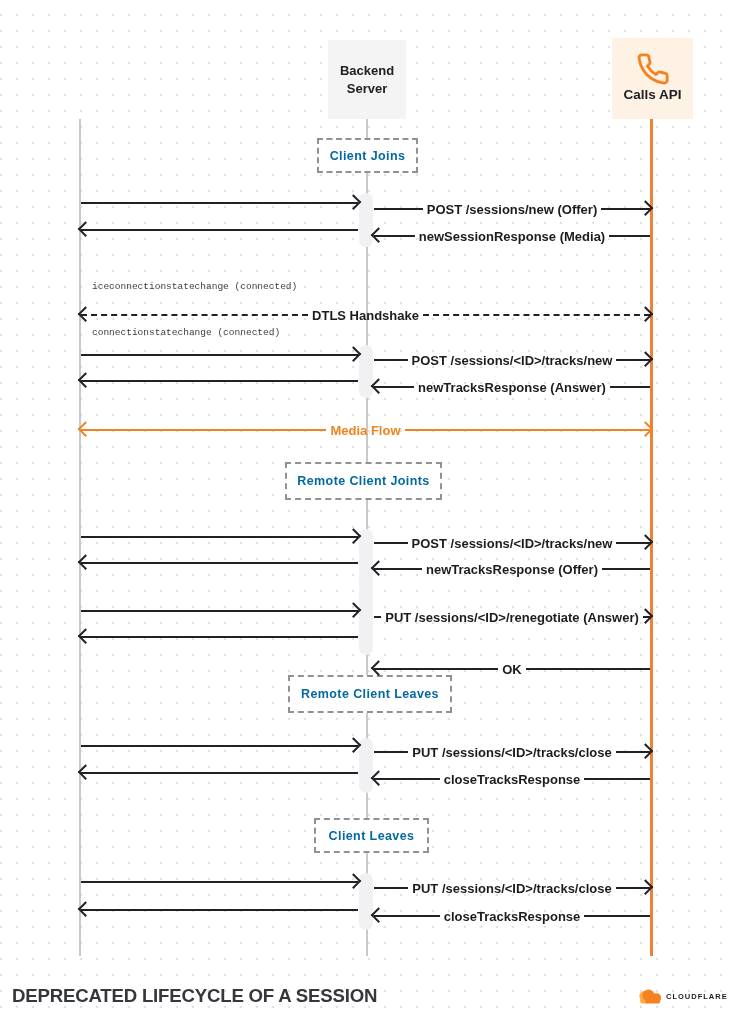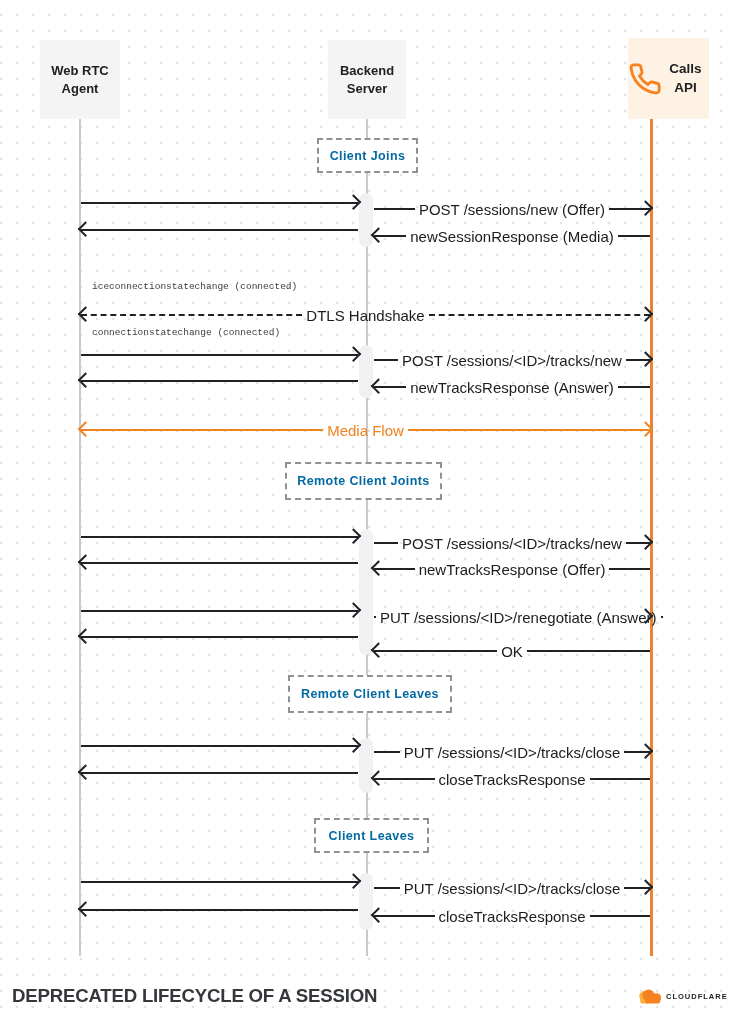--- a/index.html
+++ b/index.html
@@ -9,38 +9,38 @@
     background-image:radial-gradient(#e2e2e5 1.5px, transparent 1.6px);
     background-size:16px 16px;background-position:9px 7px;
     font-family:"Liberation Sans", sans-serif;
   }
   
   .actor{
     position:absolute;display:flex;align-items:center;justify-content:center;
     background:#f4f4f5;color:#202124;font-weight:700;font-size:13px;line-height:1.35;
     text-align:center;
   }
-  .actor.calls{background:#fdf2e4;font-size:13.5px;margin-left:16px;}
+  .actor.calls{background:#fdf2e4;flex-direction:column;font-size:13.5px;}
   
   .lifeline{position:absolute;top:119px;height:837px;width:2px;background:#c9c9cb;}
   .lifeline.orange{background:#ef8133;width:2.5px;}
   
   .bar{position:absolute;left:359px;width:14px;background:#f1f1f3;border-radius:7px;}
   
   .section{
     position:absolute;display:flex;align-items:center;justify-content:center;
     border:2px dashed #8f9194;background:#ffffff;color:#0369a1;
     font-size:12.5px;font-weight:600;letter-spacing:.4px;white-space:nowrap;
   }
   
   .arrowline{position:absolute;display:flex;align-items:center;height:18px;}
   .arrowline .ln{flex:1;height:0;border-top:2.2px solid #202124;min-width:2px;}
   .arrowline.dashed .ln{border-top-style:dashed;}
   .arrowline .lbl{
-    font-size:15px;font-weight:400;color:#1b1c1e;padding:0 4px;white-space:nowrap;
+    font-size:13px;font-weight:700;color:#1b1c1e;padding:0 4px;white-space:nowrap;
   }
   .arrowline.orange .ln{border-top-color:#f0831f;}
   .arrowline.orange .lbl{color:#f0831f;}
   .chev{
     position:absolute;width:9px;height:9px;top:50%;
     border-top:2.4px solid #202124;border-right:2.4px solid #202124;
   }
   .chev.r{right:-1px;transform:translateY(-58%) rotate(45deg);}
   .chev.l{left:-1px;transform:translateY(-58%) rotate(225deg);}
   .arrowline.orange .chev{border-color:#f0831f;}
@@ -62,23 +62,20 @@
   <div class="lifeline" style="left:79px"></div>
   <div class="lifeline" style="left:366px"></div>
   <div class="lifeline orange" style="left:650px"></div>
 
   <div class="bar" style="top:193px;height:54px"></div>
   <div class="bar" style="top:345px;height:53px"></div>
   <div class="bar" style="top:529px;height:126px"></div>
   <div class="bar" style="top:738px;height:55px"></div>
   <div class="bar" style="top:873px;height:57px"></div>
 
-  <div class="actor" style="left:40px;top:40px;width:80px;height:79px">
-    <span>Web RTC Agent</span>
-  </div>
   <div class="actor" style="left:328px;top:40px;width:78px;height:79px">
     <span>Backend Server</span>
   </div>
   <div class="actor calls" style="left:612px;top:38px;width:81px;height:81px">
     <span style="display:block;height:34px">
       <svg width="34" height="34" viewBox="0 0 24 24" fill="none" stroke="#F6821F" stroke-width="2" stroke-linecap="round" stroke-linejoin="round">
         <path d="M22 16.92v3a2 2 0 0 1-2.18 2 19.79 19.79 0 0 1-8.63-3.07 19.5 19.5 0 0 1-6-6 19.79 19.79 0 0 1-3.07-8.67A2 2 0 0 1 4.11 2h3a2 2 0 0 1 2 1.72 12.84 12.84 0 0 0 .7 2.81 2 2 0 0 1-.45 2.11L8.09 9.91a16 16 0 0 0 6 6l1.27-1.27a2 2 0 0 1 2.11-.45 12.84 12.84 0 0 0 2.81.7A2 2 0 0 1 22 16.92z"></path>
       </svg>
     </span>
     <span>Calls API</span>
@@ -186,21 +183,21 @@
   <div class="arrowline" style="left:374px;top:608px;width:276px">
     <span class="ln"></span>
     <span class="lbl">PUT /sessions/&lt;ID&gt;/renegotiate (Answer)</span>
     <span class="ln"></span>
       <span class="chev r"></span>
   </div>
   <div class="arrowline" style="left:81px;top:628px;width:277px">
     <span class="ln"></span>
       <span class="chev l"></span>
   </div>
-  <div class="arrowline" style="left:374px;top:642px;width:276px">
+  <div class="arrowline" style="left:374px;top:660px;width:276px">
     <span class="ln"></span>
     <span class="lbl">OK</span>
     <span class="ln"></span>
       <span class="chev l"></span>
   </div>
 
   <div class="arrowline" style="left:81px;top:737px;width:277px">
     <span class="ln"></span>
       <span class="chev r"></span>
   </div>

